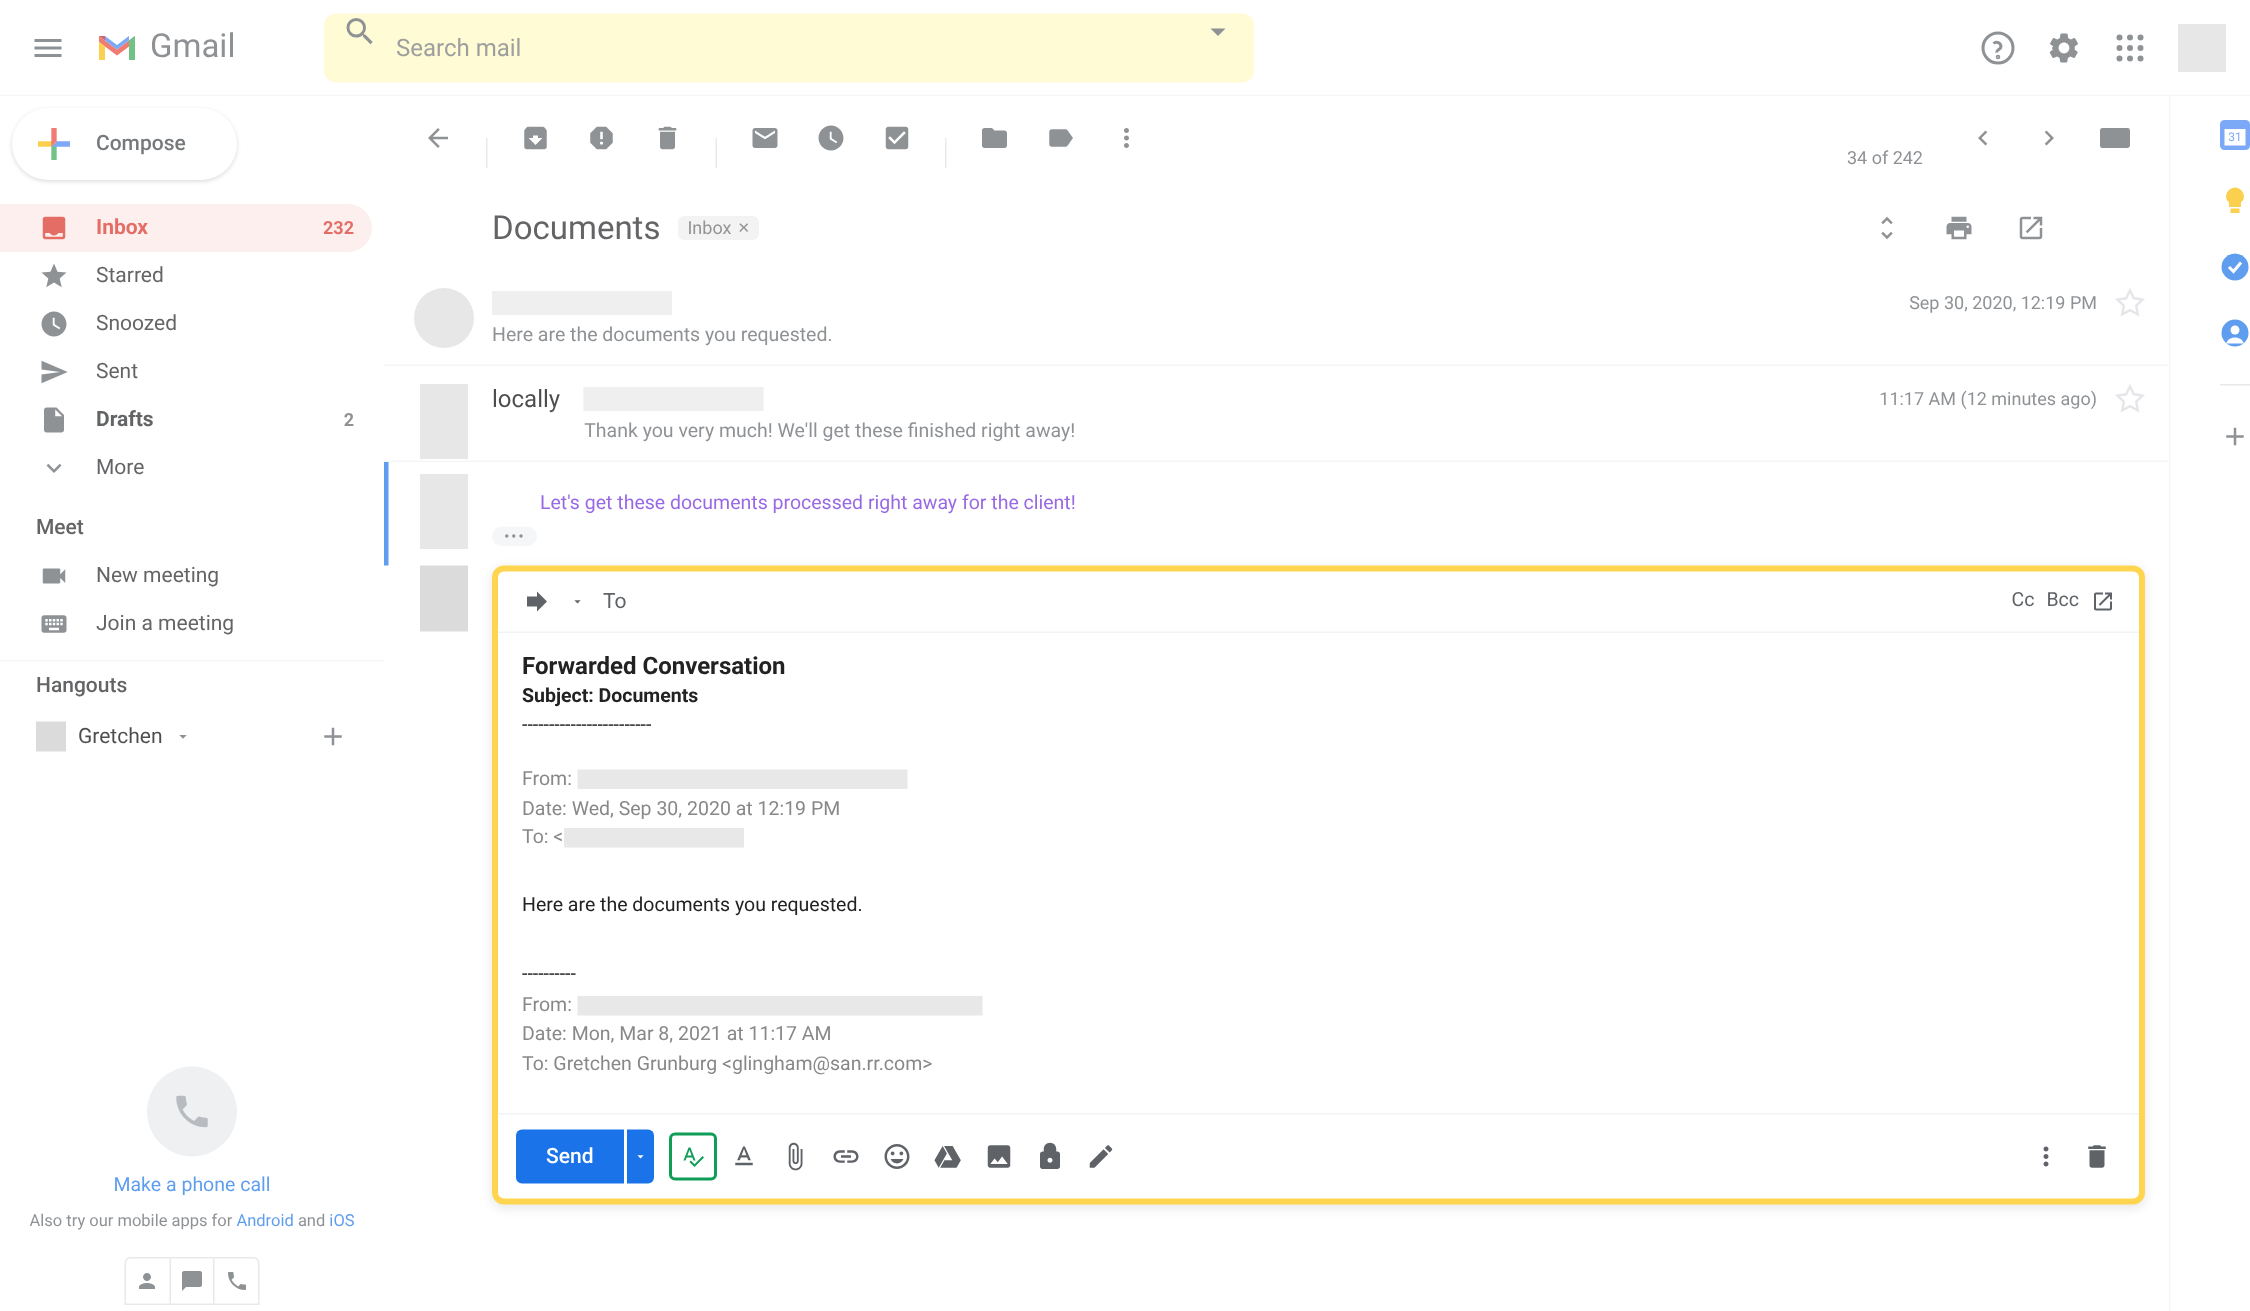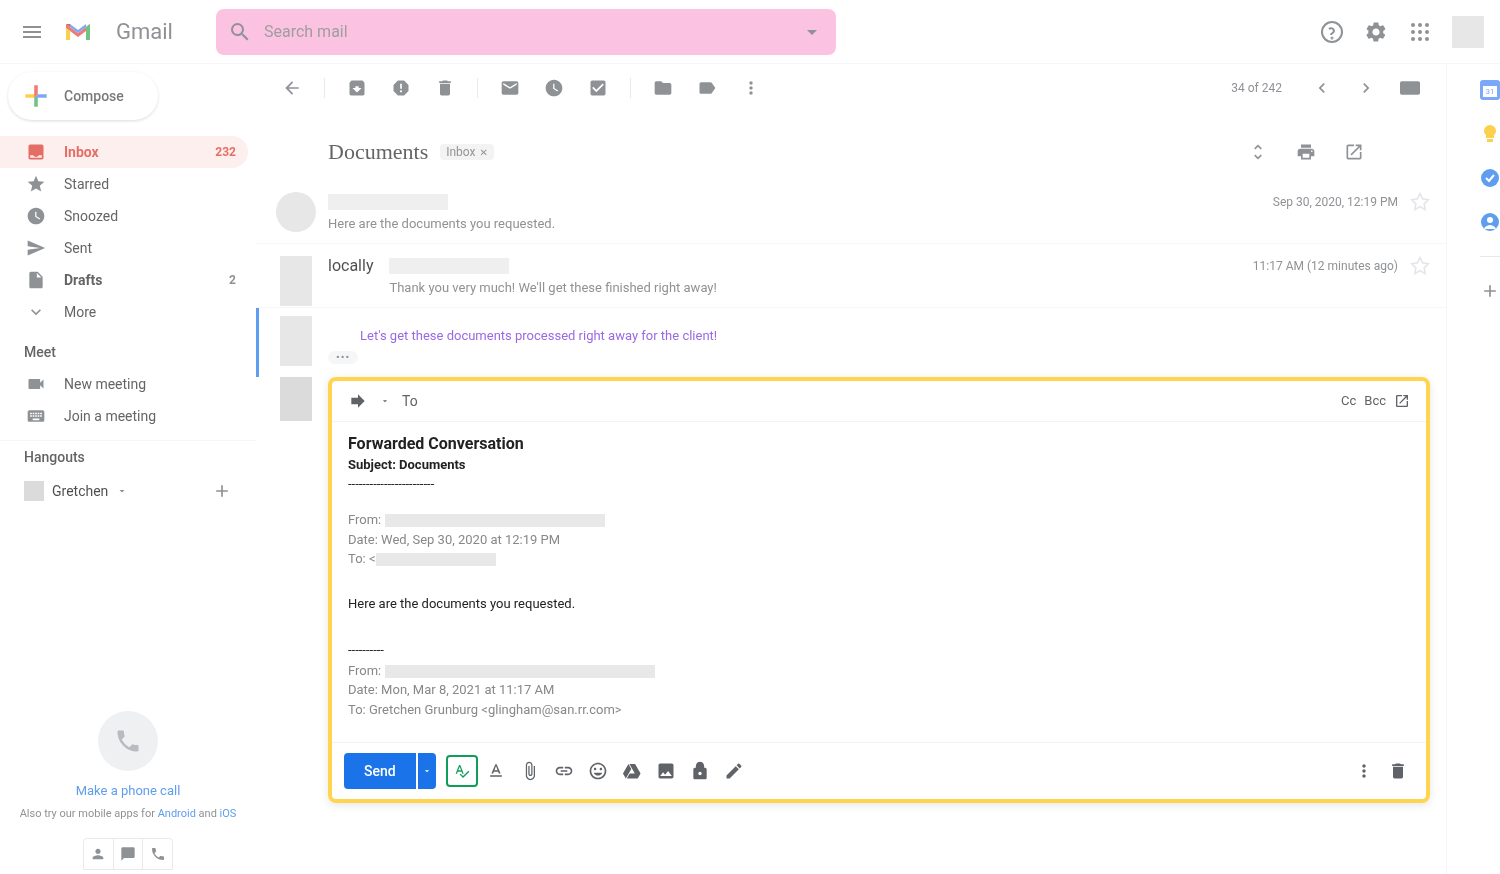--- a/index.html
+++ b/index.html
@@ -2,23 +2,23 @@
 <html><head>
   <meta charset="utf-8">
   <style>
     * { margin: 0; padding: 0; box-sizing: border-box; font-family: 'Google Sans', Roboto, Arial, sans-serif; }
     body { background: #fff; position: relative; width: 1500px; height: 874px; overflow: hidden; }
     .overlay { position: absolute; inset: 0; background: rgba(255,255,255,0.3); z-index: 5; pointer-events: none; }
     
     
     .header { display: flex; align-items: center; height: 64px; padding: 0 8px; border-bottom: 1px solid #f1f3f4; }
     .menu-btn { width: 48px; height: 48px; display: flex; align-items: center; justify-content: center; border-radius: 50%; cursor: pointer; }
-    .logo { display: flex; align-items: center; gap: 24px; padding: 0 8px; width: 160px; }
+    .logo { display: flex; align-items: center; gap: 8px; padding: 0 8px; width: 160px; }
     .logo-text { font-size: 22px; color: #5f6368; font-weight: 400; }
-    .search-bar { flex: 0 0 620px; height: 46px; background: #f9a8d4; border-radius: 8px; display: flex; align-items: center; padding: 0 12px; gap: 12px; }
+    .search-bar { flex: 0 0 620px; height: 46px; background: #fef9c3; border-radius: 8px; display: flex; padding: 0 12px; gap: 12px; }
     .search-input { flex: 1; border: none; background: transparent; font-size: 16px; color: #5f6368; outline: none; }
     .header-spacer { flex: 1; }
     .header-actions { display: flex; align-items: center; gap: 4px; padding-right: 8px; }
     .icon-btn { width: 40px; height: 40px; display: flex; align-items: center; justify-content: center; border-radius: 50%; cursor: pointer; color: #5f6368; }
     .avatar { width: 32px; height: 32px; background: #ddd; margin-left: 8px; }
     
     
     .main { display: flex; height: calc(100% - 64px); }
     
     
@@ -40,27 +40,27 @@
     .sidebar-bottom { flex: 1; display: flex; flex-direction: column; justify-content: flex-end; align-items: center; padding-bottom: 4px; }
     .phone-link { color: #1a73e8; font-size: 13px; text-align: center; margin-top: 12px; }
     .mobile-text { font-size: 11px; color: #5f6368; text-align: center; padding: 8px 16px; line-height: 1.5; }
     .mobile-text a { color: #1a73e8; text-decoration: none; }
     .bottom-tabs { display: flex; border: 1px solid #e0e0e0; border-radius: 4px 4px 0 0; height: 32px; width: 90px; margin-top: 8px; }
     .bottom-tab { flex: 1; display: flex; align-items: center; justify-content: center; color: #5f6368; border-right: 1px solid #e0e0e0; }
     .bottom-tab:last-child { border-right: none; }
     
     
     .content { flex: 1; display: flex; flex-direction: column; overflow: hidden; }
-    .toolbar { height: 48px; display: flex; align-items: center; padding: 0 16px; gap: 4px; }
+    .toolbar { height: 48px; display: flex; align-items: flex-end; padding: 0 16px; gap: 4px; }
     .toolbar-divider { width: 1px; height: 20px; background: #e0e0e0; margin: 0 8px; }
     .toolbar-spacer { flex: 1; }
     .page-count { font-size: 12px; color: #5f6368; margin-right: 16px; }
     
     .thread-header { padding: 20px 72px 8px 72px; display: flex; align-items: center; gap: 12px; }
-    .thread-title { font-size: 22px; color: #202124; font-weight: 400; font-family: Liberation Serif, serif; }
+    .thread-title { font-size: 22px; color: #202124; font-weight: 400; }
     .thread-tag { background: #eee; color: #666; font-size: 12px; padding: 1px 6px; border-radius: 4px; display: inline-flex; align-items: center; gap: 4px; }
     .thread-actions { margin-left: auto; display: flex; gap: 8px; }
     
     .message { padding: 12px 16px 12px 72px; border-bottom: 1px solid #f1f3f4; display: flex; gap: 16px; position: relative; }
     .msg-avatar { width: 40px; height: 40px; border-radius: 50%; background: #ddd; flex-shrink: 0; position: absolute; left: 20px; }
     .msg-avatar.square { border-radius: 0; width: 32px; height: 50px; left: 24px; }
     .msg-body { flex: 1; }
     .msg-header { display: flex; align-items: center; margin-bottom: 4px; }
     .msg-from { background: #e8e8e8; height: 16px; width: 120px; }
     .msg-time { margin-left: auto; font-size: 12px; color: #5f6368; margin-right: 12px; }

